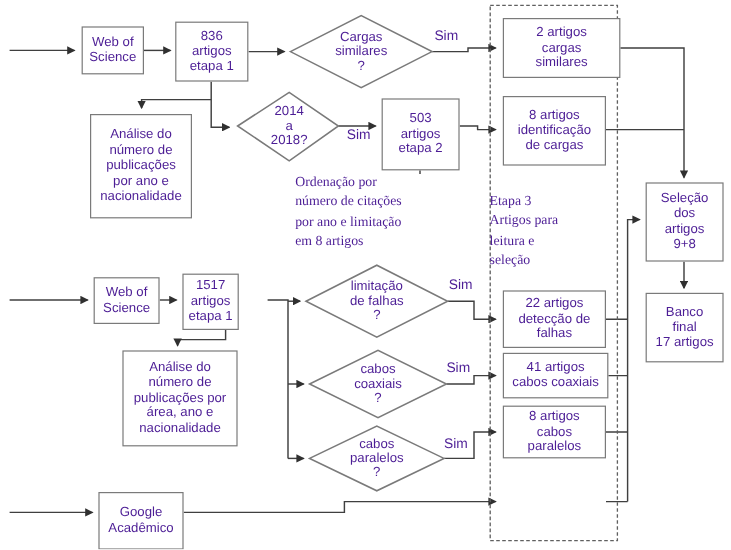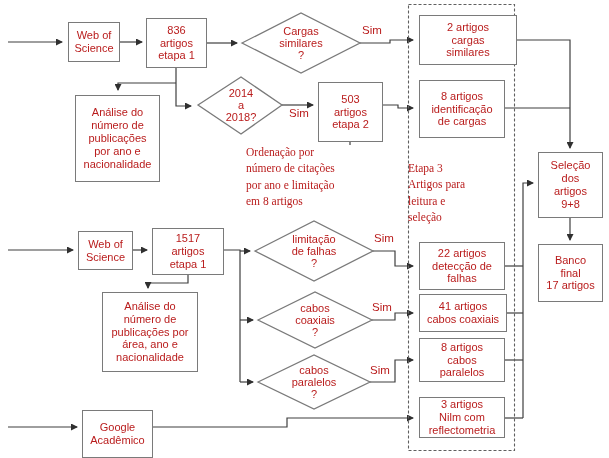--- a/index.html
+++ b/index.html
@@ -1,21 +1,21 @@
 <!DOCTYPE html>
 <html><head>
 <meta charset="utf-8">
 <style>
   html,body{margin:0;padding:0;background:#ffffff;}
   #canvas{
     position:relative;
     width:609px;height:458px;
     background:#ffffff;
     font-family:"Liberation Sans", sans-serif;
-    color:#b91c1c;
+    color:#4c1d95;
     overflow:hidden;
   }
   #wires{position:absolute;left:0;top:0;width:609px;height:458px;}
   .box{
     position:absolute;
     border:1.4px solid #7a7a7a;
     background:#ffffff;
     display:flex;align-items:center;justify-content:center;
     text-align:center;
     white-space:pre-line;
@@ -109,21 +109,21 @@
   <div class="box" style="left:75px;top:95px;width:85px;height:87px">Análise do
 número de
 publicações
 por ano e
 nacionalidade</div>
   <div class="box" style="left:318px;top:82px;width:65px;height:60px">503
 artigos
 etapa 2</div>
   <div class="box" style="left:78px;top:231px;width:55px;height:39px">Web of
 Science</div>
-  <div class="box" style="left:152px;top:228px;width:72px;height:47px">1517
+  <div class="box" style="left:152px;top:228px;width:47px;height:47px">1517
 artigos
 etapa 1</div>
   <div class="box" style="left:102px;top:292px;width:96px;height:80px">Análise do
 número de
 publicações por
 área, ano e
 nacionalidade</div>
   <div class="box" style="left:82px;top:410px;width:71px;height:48px">Google
 Acadêmico</div>
 
@@ -134,23 +134,20 @@
 identificação
 de cargas</div>
   <div class="box" style="left:419px;top:242px;width:86px;height:48px">22 artigos
 detecção de
 falhas</div>
   <div class="box" style="left:419px;top:294px;width:88px;height:38px">41 artigos
 cabos coaxiais</div>
   <div class="box" style="left:419px;top:338px;width:86px;height:44px">8 artigos
 cabos
 paralelos</div>
-  <div class="box" style="left:419px;top:397px;width:86px;height:41px">3 artigos
-Nilm com
-reflectometria</div>
 
   <div class="box" style="left:538px;top:152px;width:65px;height:66px">Seleção
 dos
 artigos
 9+8</div>
   <div class="box" style="left:538px;top:244px;width:65px;height:58px">Banco
 final
 17 artigos</div>
 
   <div class="dtext" style="left:251px;top:17px;width:100px;height:52px">Cargas

